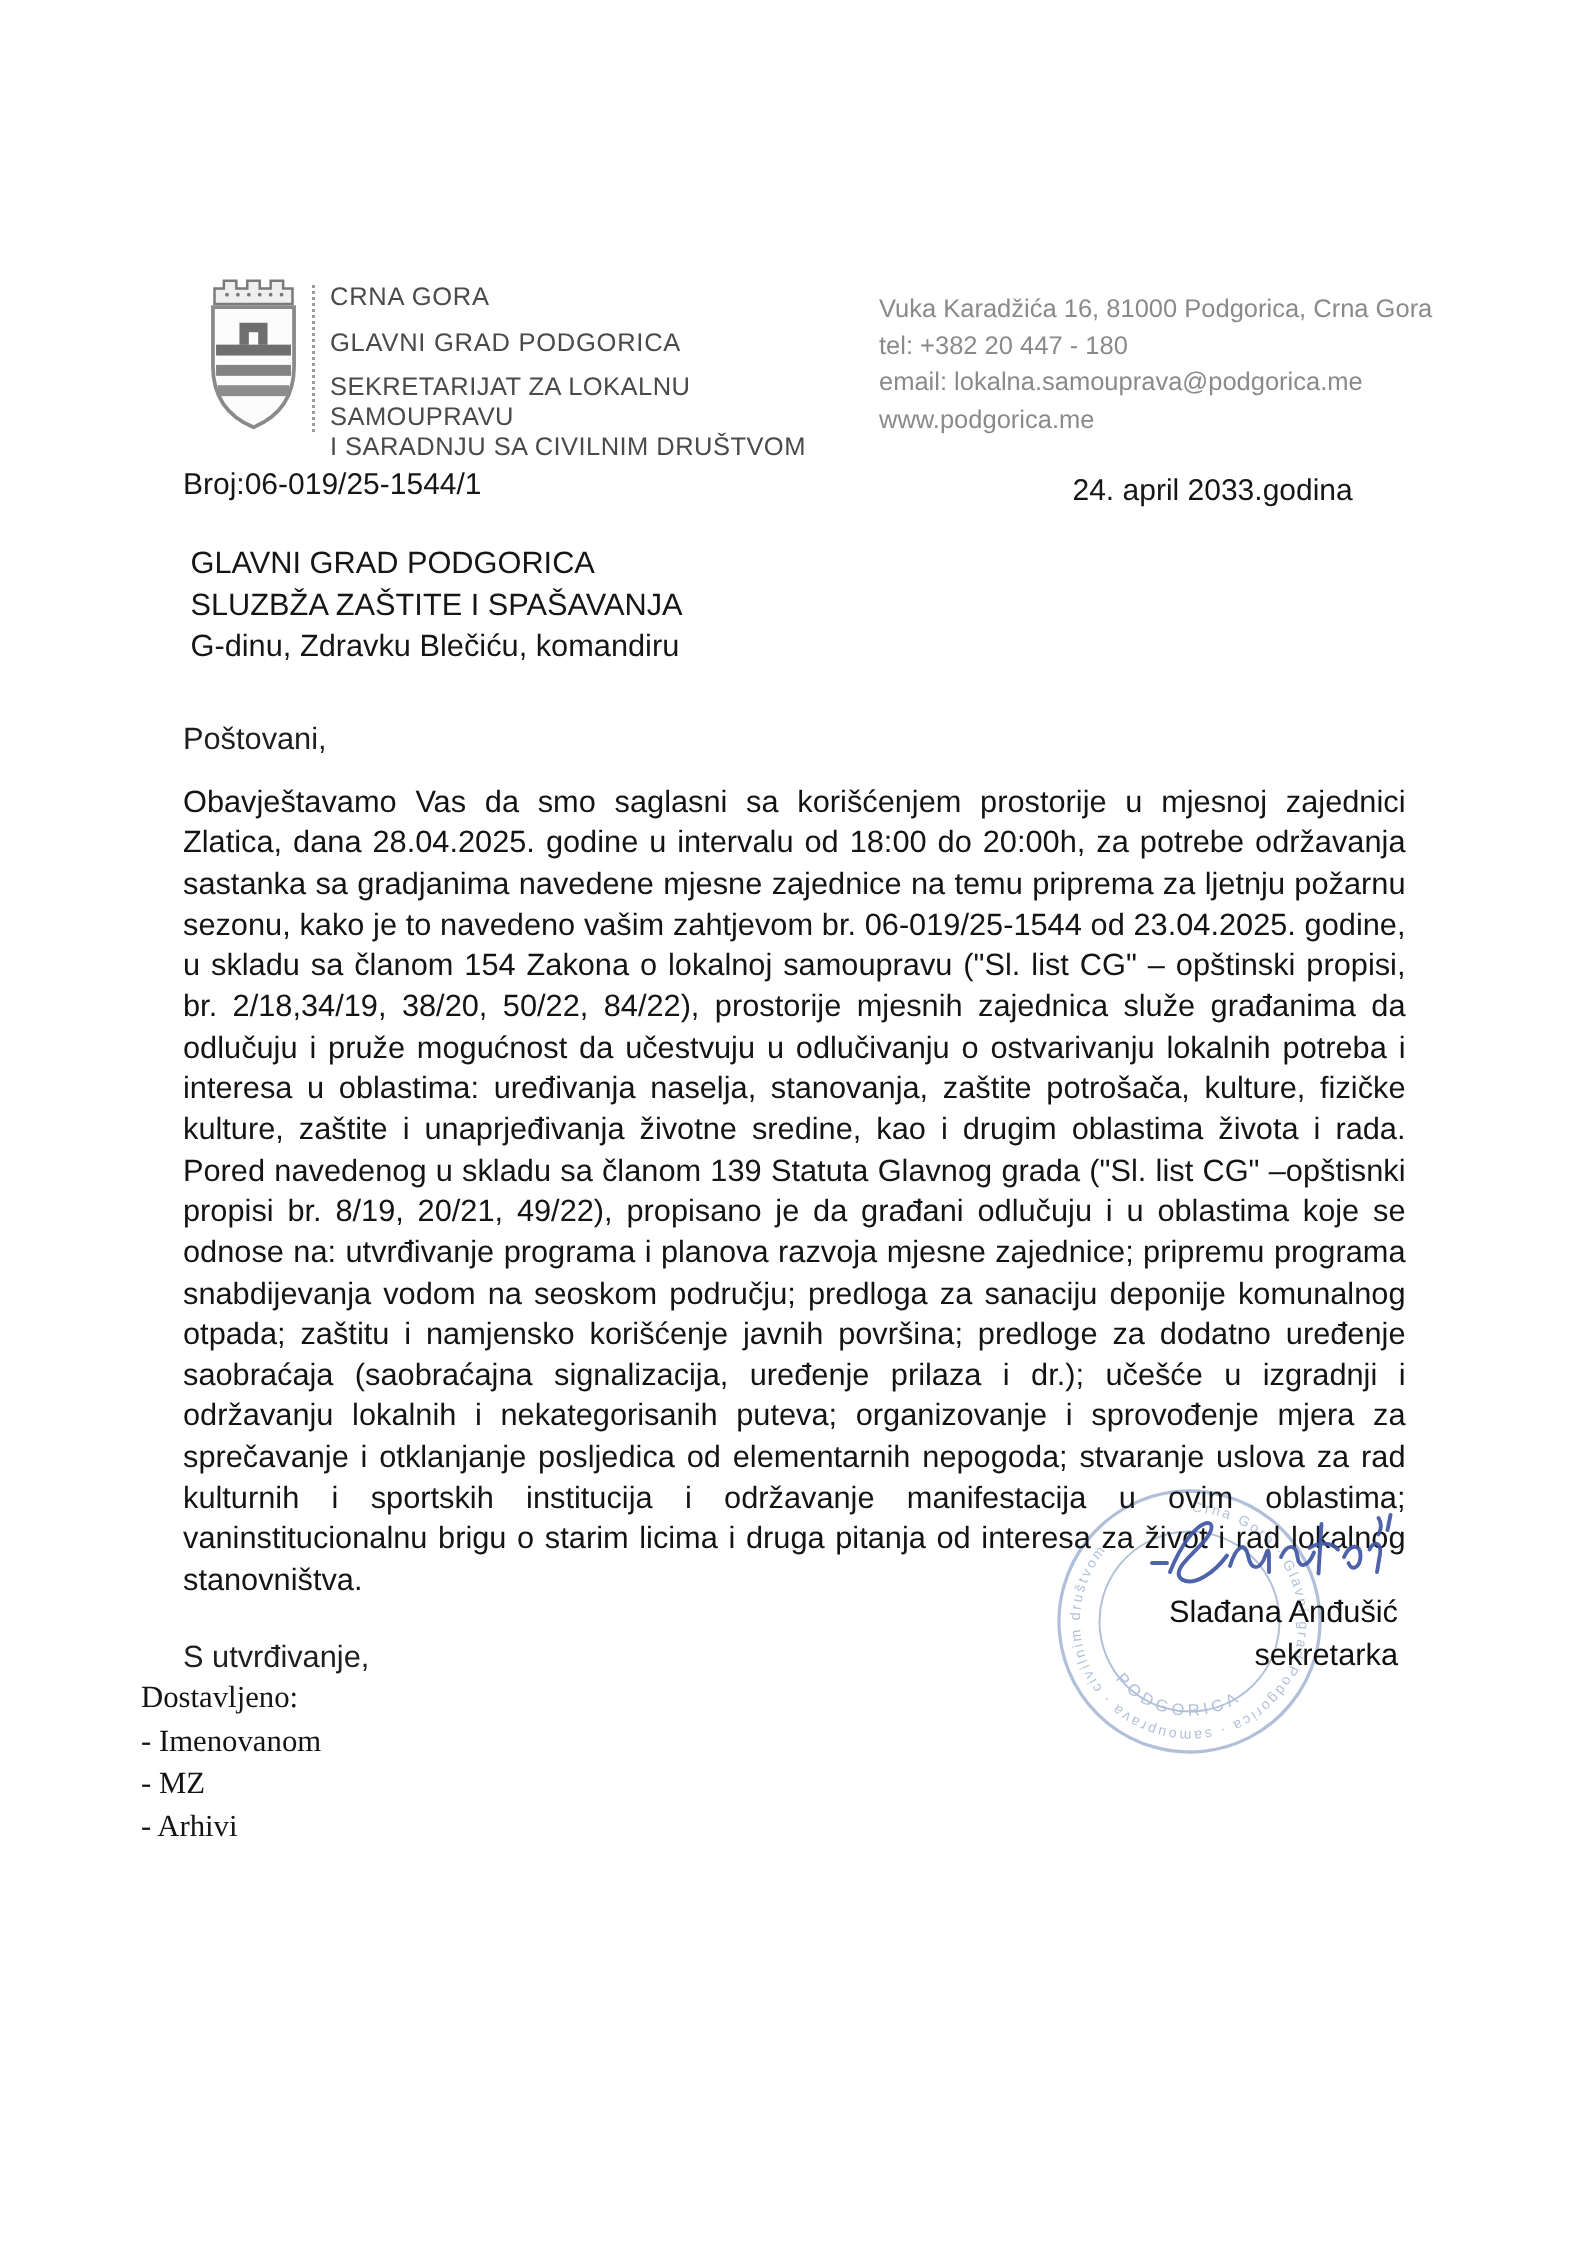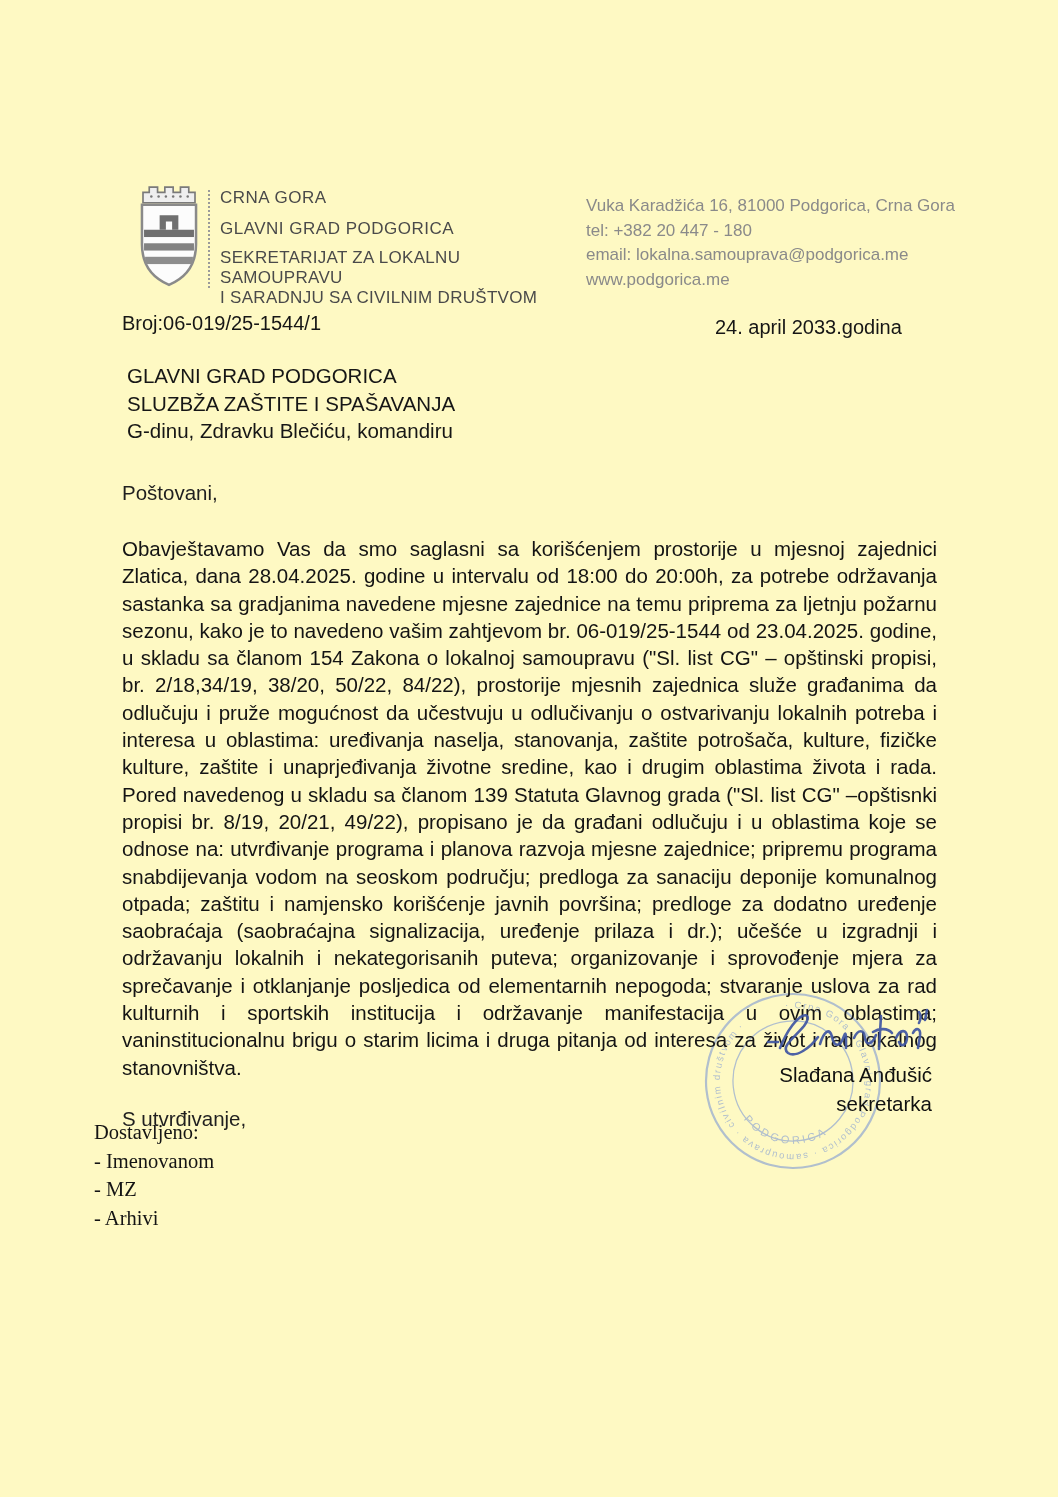--- a/index.html
+++ b/index.html
@@ -8,42 +8,42 @@
     --header-gray:#4a4a4a;
     --stamp:#9eb1d0;
     --ink:#4056a3;
   }
   *{box-sizing:border-box;margin:0;padding:0;}
   html,body{background:#e8e8e8;}
   .page{
     position:relative;
     width:1058px;height:1497px;
     margin:0 auto;
-    background:#fef9c3;
+    background:#ffffff;
     overflow:hidden;
     font-family:"Liberation Sans","DejaVu Sans",sans-serif;
     color:var(--text);
   }
   
   .coa{position:absolute;left:138px;top:184px;width:62px;height:104px;}
   .lh-sep{position:absolute;left:208px;top:190px;height:98px;border-left:2px dotted #9a9a9a;}
   .org{position:absolute;left:220px;top:188px;width:360px;color:var(--header-gray);}
   .org .l1{font-size:17px;letter-spacing:.5px;margin-bottom:11px;}
   .org .l2{font-size:17px;letter-spacing:.5px;margin-bottom:9px;}
   .org .l3{font-size:17px;letter-spacing:.3px;margin-bottom:0;}
   .org .l4{font-size:17px;letter-spacing:.3px;}
   .contact{position:absolute;left:586px;top:194px;width:370px;color:var(--gray);font-size:17px;line-height:24.5px;}
   
   .ref-no{position:absolute;left:122px;top:312px;font-size:20px;color:#161616;}
   .ref-date{position:absolute;left:715px;top:316px;font-size:20px;color:#161616;}
   
   .recipient{position:absolute;left:127px;top:362px;font-size:20.5px;line-height:27.5px;color:#161616;}
   
   .body-block{position:absolute;left:122px;top:481px;width:815px;z-index:2;}
-  .salutation{font-size:20.5px;margin-bottom:30px;}
+  .salutation{font-size:20.5px;margin-bottom:16px;}
   .paragraph{
     font-size:20.5px;line-height:27.3px;
     text-align:justify;text-justify:inter-word;
     color:#141414;
   }
   .closing{font-size:20.5px;margin-top:26px;}
   
   .stamp-wrap{position:absolute;left:698px;top:986px;width:190px;height:190px;transform:rotate(-6deg);z-index:1;opacity:.8;}
   .sig-wrap{position:absolute;left:762px;top:1002px;width:170px;height:66px;z-index:4;}
   .sig-name{position:absolute;left:752px;top:1063px;width:180px;text-align:right;font-size:20.5px;color:#101010;z-index:3;}

